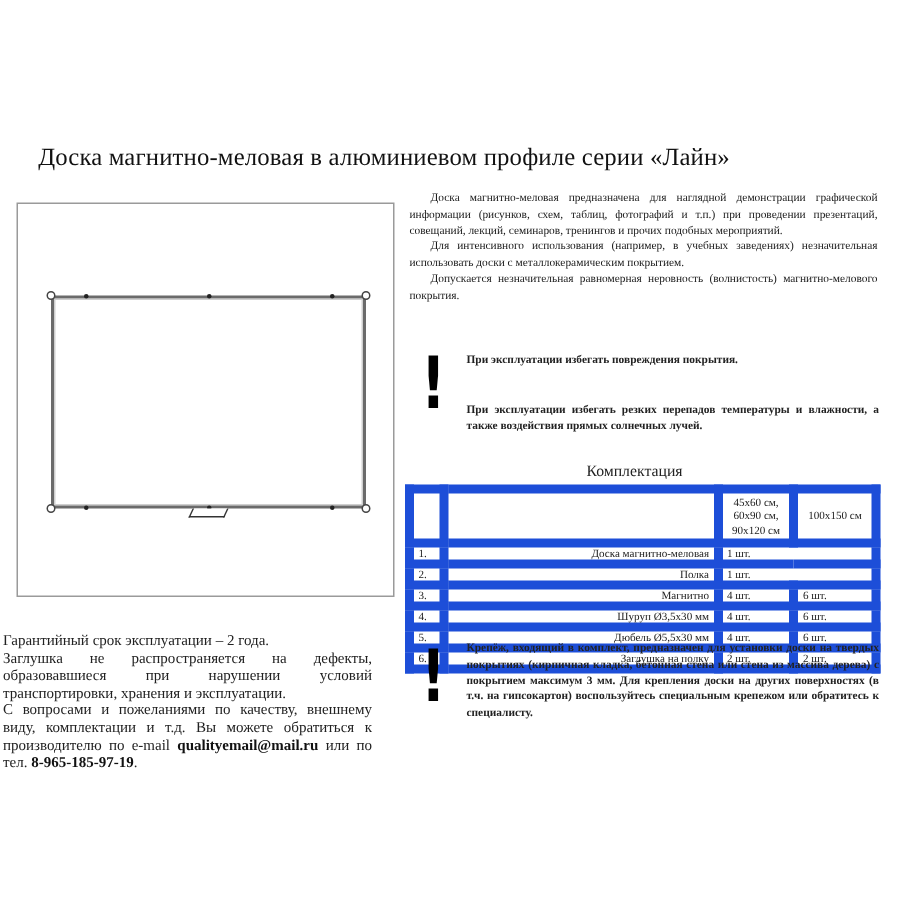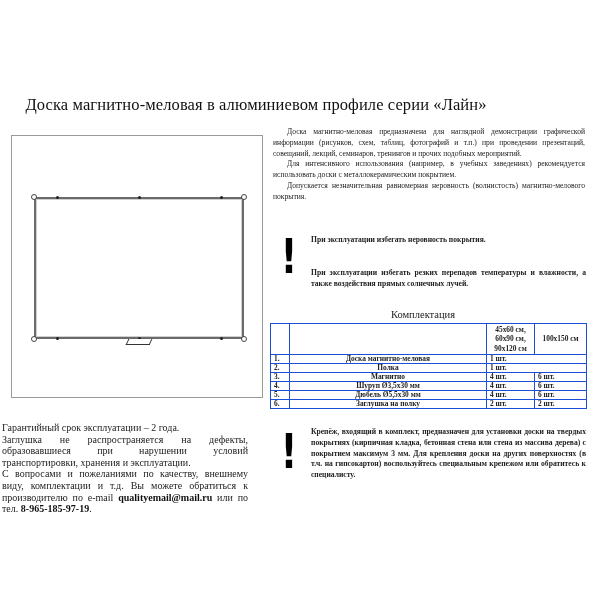--- a/index.html
+++ b/index.html
@@ -49,25 +49,25 @@
     
     .tcaption {
       position: absolute; left: 264px; top: 309px; width: 318px; text-align: center;
       font-size: 10.5px; color: #222;
     }
     table.kit {
       position: absolute; left: 270px; top: 323px; width: 317px;
       border-collapse: collapse; font-size: 7.4px; color: #222;
     }
     table.kit td, table.kit th {
-      border: 1px solid #1d4ed8; padding: 0 3px; height: 8px; line-height: 8px; font-weight: bold;
+      border: 6px solid #1d4ed8; padding: 0 3px; height: 8px; line-height: 8px; font-weight: normal;
     }
     table.kit th { height: 30px; line-height: 9.5px; text-align: center; vertical-align: middle; }
     .c1 { width: 12px; }
-    .c2 { width: 190px; text-align: center; }
+    .c2 { width: 190px; text-align: right; }
     .c3 { width: 41px; text-align: center; }
     .c4 { width: 45px; text-align: center; }
     td.num { text-align: left; }
     td.qty { text-align: left; }
     
     .warranty {
       position: absolute; left: 2px; top: 422px; width: 246px;
       font-size: 10px; line-height: 11.6px; text-align: justify; color: #222;
     }
     .warranty p { margin: 0; }
@@ -89,26 +89,26 @@
     <span class="screw" style="left:184px;top:-3px;"></span>
     <span class="screw" style="left:20px;bottom:-3px;"></span>
     <span class="screw" style="left:102px;bottom:-3px;"></span>
     <span class="screw" style="left:184px;bottom:-3px;"></span>
   </div>
   <div class="tray"></div>
 </div>
 
 <div class="desc">
   <p>Доска магнитно-меловая предназначена для наглядной демонстрации графической информации (рисунков, схем, таблиц, фотографий и т.п.) при проведении презентаций, совещаний, лекций, семинаров, тренингов и прочих подобных мероприятий.</p>
-  <p>Для интенсивного использования (например, в учебных заведениях) рекомендуется использовать доски с металлокерамическим покрытием.</p>
+  <p>Для интенсивного использования (например, в учебных заведениях) незначительная использовать доски с металлокерамическим покрытием.</p>
   <p>Допускается незначительная равномерная неровность (волнистость) магнитно-мелового покрытия.</p>
 </div>
 
 <div class="excl" style="left:278px;top:232px;">!</div>
-<div class="warn" style="top:235px;">При эксплуатации избегать неровность покрытия.</div>
+<div class="warn" style="top:235px;">При эксплуатации избегать повреждения покрытия.</div>
 <div class="warn" style="top:268px;">При эксплуатации избегать резких перепадов температуры и влажности, а также воздействия прямых солнечных лучей.</div>
 
 <div class="tcaption">Комплектация</div>
 <table class="kit">
   <tbody>
       <tr>
     <th class="c1"></th>
     <th class="c2"></th>
     <th class="c3">45x60 см, 60x90 см, 90x120 см</th>
     <th class="c4">100x150 см</th>

